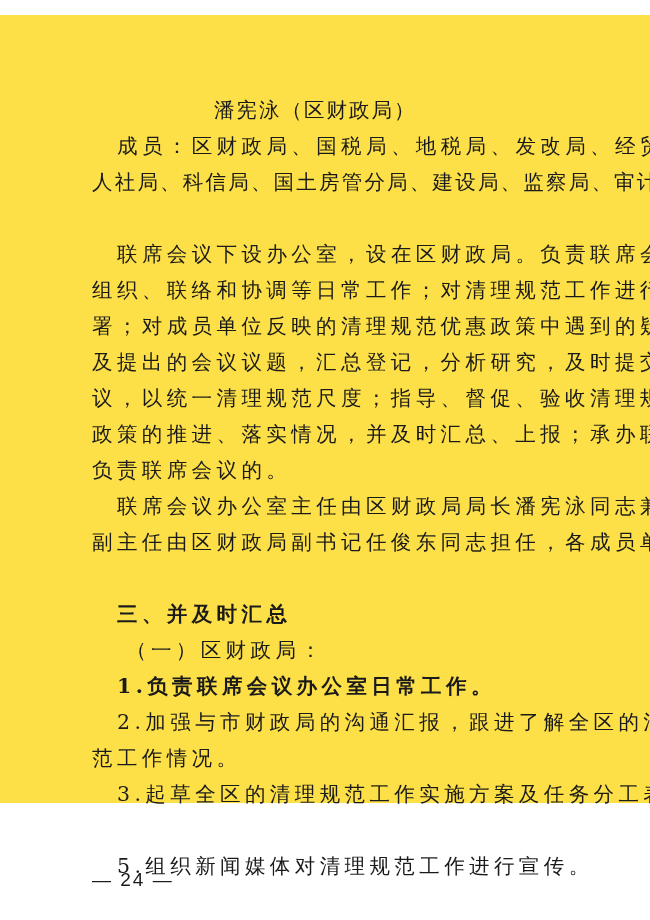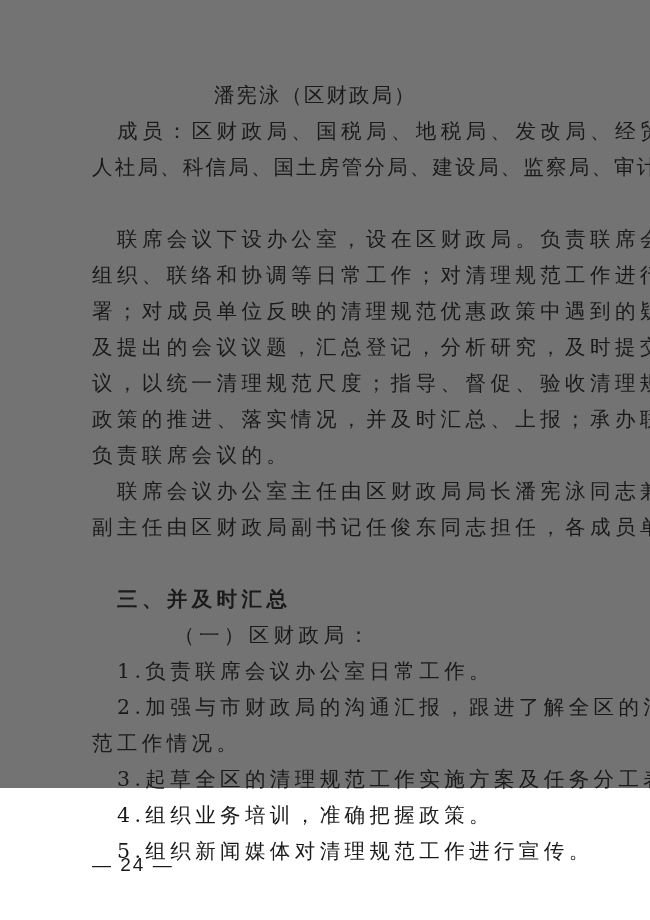--- a/index.html
+++ b/index.html
@@ -10,24 +10,24 @@
     body {
       width: 650px;
       height: 920px;
       position: relative;
       overflow: hidden;
       font-family: "DejaVu Serif", "Liberation Serif", serif;
       color: #1a1a1a;
     }
     .page {
       position: absolute;
-      left: 0; top: 0;
+      left: 0; top: 15px;
       width: 650px;
       height: 788px;
-      background: #737373;
+      background: #fde047;
     }
     .line {
       position: absolute;
       left: 92px;
       width: 470px;
       font-size: 20.5px;
       line-height: 26px;
       white-space: nowrap;
       letter-spacing: 4.4px;
     }
@@ -59,24 +59,23 @@
   <div class="line" style="top:298px;">署；对成员单位反映的清理规范优惠政策中遇到的疑难问题</div>
   <div class="line" style="top:334px;">及提出的会议议题，汇总登记，分析研究，及时提交联席会</div>
   <div class="line" style="top:370px;">议，以统一清理规范尺度；指导、督促、验收清理规范优惠</div>
   <div class="line" style="top:406px;">政策的推进、落实情况，并及时汇总、上报；承办联席会议</div>
   <div class="line" style="top:442px;">负责联席会议的。</div>
 
   <div class="line indent" style="top:478px;">联席会议办公室主任由区财政局局长潘宪泳同志兼任，</div>
   <div class="line" style="top:514px;">副主任由区财政局副书记任俊东同志担任，各成员单位指定</div>
 
   <div class="line indent heading" style="top:586px;">三、并及时汇总</div>
-  <div class="line indent-small" style="top:622px;margin-left:48px;">（一）区财政局：</div>
+  <div class="line indent-small" style="top:622px;">（一）区财政局：</div>
 
-  <div class="line indent" style="top:658px;">1.负责联席会议办公室日常工作。</div>
+  <div class="line indent" style="top:658px;font-weight:bold;">1.负责联席会议办公室日常工作。</div>
   <div class="line indent" style="top:694px;">2.加强与市财政局的沟通汇报，跟进了解全区的清理规</div>
   <div class="line" style="top:730px;">范工作情况。</div>
   <div class="line indent" style="top:766px;">3.起草全区的清理规范工作实施方案及任务分工表。</div>
-  <div class="line indent" style="top:802px;">4.组织业务培训，准确把握政策。</div>
 
   <div class="line indent" style="top:838px;">5.组织新闻媒体对清理规范工作进行宣传。</div>
 
   <div class="page-number">— 24 —</div>
 </div>
 
 </body></html>

